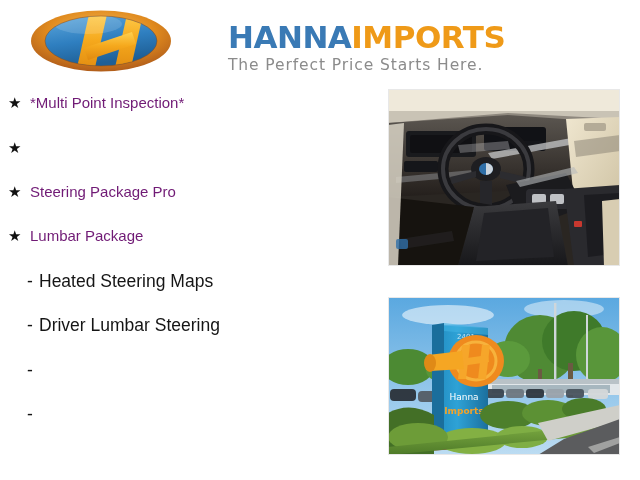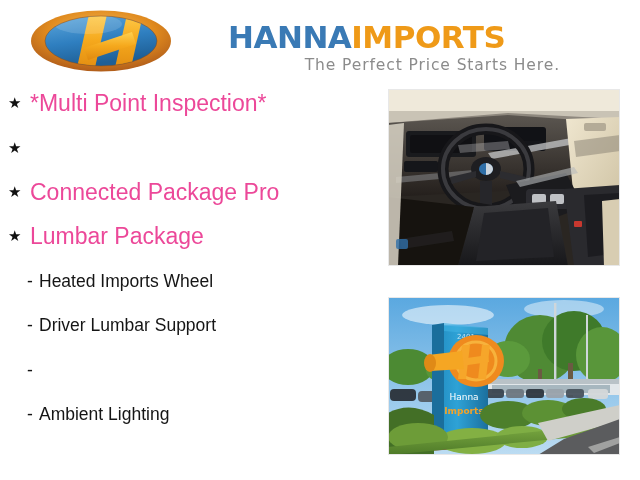--- a/index.html
+++ b/index.html
@@ -26,40 +26,40 @@
   .wordmark {
     font-size: 31px; font-weight: bold; letter-spacing: -0.5px;
     line-height: 34px; white-space: nowrap;
     font-family: "DejaVu Sans", sans-serif;
   }
   .wm-hanna { color: #3a7ab5; }
   .wm-imports { color: #ef9a18; }
   .tagline {
     margin-top: 2px;
     font-size: 15.5px; color: #8b8b8b; letter-spacing: 0.9px;
-    text-align: right; padding-right: 8px;
+    text-align: left; padding-right: 8px;
     font-family: "DejaVu Sans", sans-serif;
   }
 
   
   .features {
     position: absolute; left: 0px; top: 92px; width: 380px;
   }
   .feat-row {
     display: flex; align-items: flex-start;
     padding: 0 0 0 8px;
     margin-bottom: 22px;
   }
   .feat-star {
     width: 22px; flex: 0 0 22px;
     font-size: 15px; line-height: 22px; color: #111;
     text-align: left;
   }
   .feat-text {
-    font-size: 23px; line-height: 22.5px; color: #ec4899;
+    font-size: 15px; line-height: 22.5px; color: #701a75;
     font-family: "Liberation Sans", sans-serif;
   }
   .sub-row {
     display: flex; align-items: flex-start;
     padding-left: 27px;
     margin-bottom: 22px;
   }
   .sub-dash { flex: 0 0 12px; font-size: 17.5px; line-height: 22.5px; color: #151515; }
   .sub-text { font-size: 17.5px; line-height: 22.5px; color: #151515; }
 
@@ -127,45 +127,44 @@
       <span class="feat-star">★</span>
       <span class="feat-text">*Multi Point Inspection*</span>
     </div>
 
     <div class="feat-row">
       <span class="feat-star">★</span>
     </div>
 
     <div class="feat-row">
       <span class="feat-star">★</span>
-      <span class="feat-text">Connected Package Pro</span>
+      <span class="feat-text">Steering Package Pro</span>
     </div>
 
     <div class="feat-row">
       <span class="feat-star">★</span>
       <span class="feat-text">Lumbar Package</span>
     </div>
 
     <div class="sub-row">
       <span class="sub-dash">-</span>
-      <span class="sub-text">Heated Imports Wheel</span>
+      <span class="sub-text">Heated Steering Maps</span>
     </div>
 
     <div class="sub-row">
       <span class="sub-dash">-</span>
-      <span class="sub-text">Driver Lumbar Support</span>
+      <span class="sub-text">Driver Lumbar Steering</span>
     </div>
 
     <div class="sub-row">
       <span class="sub-dash">-</span>
     </div>
 
     <div class="sub-row">
       <span class="sub-dash">-</span>
-      <span class="sub-text">Ambient Lighting</span>
     </div>
   </div>
 
   <div class="photo photo-interior">
     <svg viewBox="0 0 232 177" xmlns="http://www.w3.org/2000/svg">
       <defs>
         <linearGradient id="dashG" x1="0%" y1="0%" x2="0%" y2="100%">
           <stop offset="0%" stop-color="#5b5650"></stop>
           <stop offset="100%" stop-color="#241f1c"></stop>
         </linearGradient>

